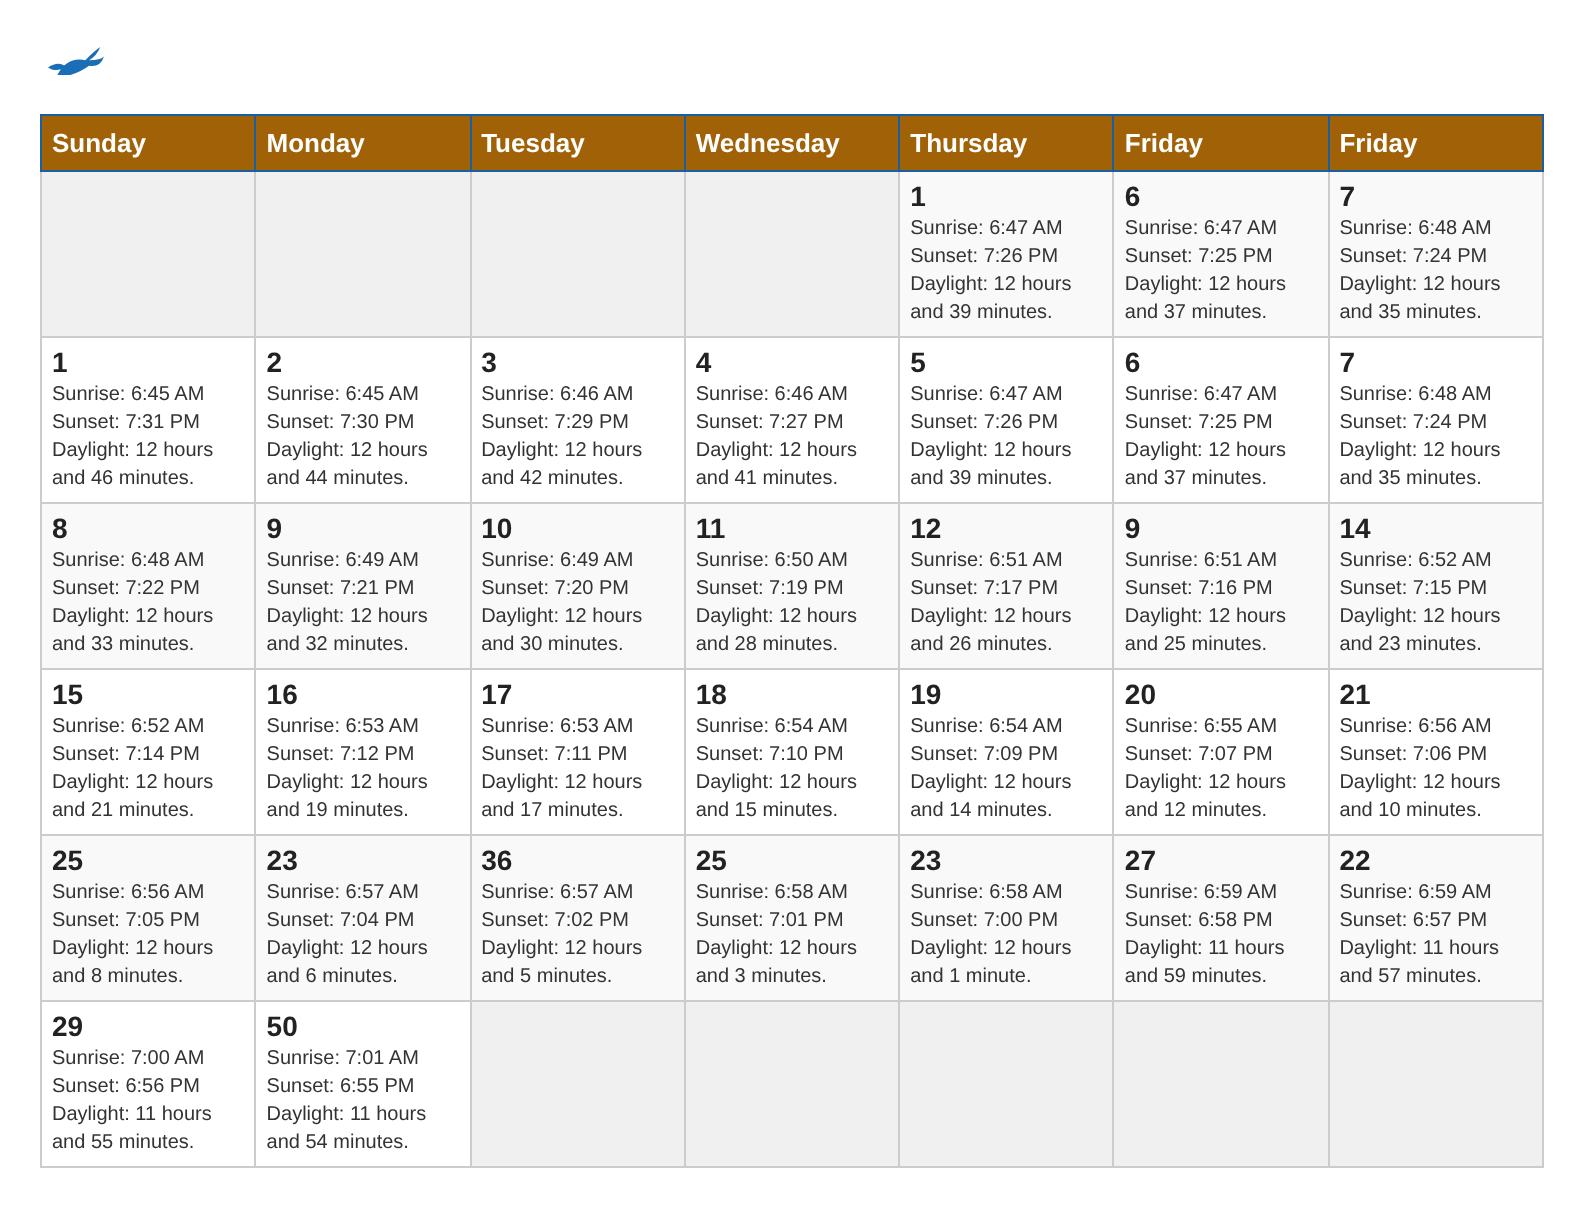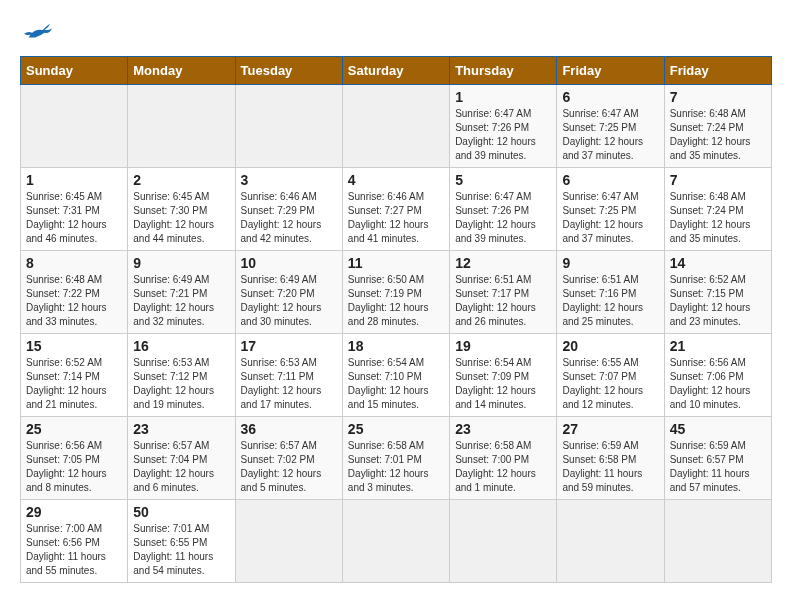--- a/index.html
+++ b/index.html
@@ -118,21 +118,21 @@
     <div class="location-title"></div>
   </div>
 </div>
 
 <table class="calendar">
   <thead>
     <tr>
     <th>Sunday</th>
         <th>Monday</th>
         <th>Tuesday</th>
-        <th>Saturday</th>
+        <th>Wednesday</th>
         <th>Thursday</th>
         <th>Friday</th>
         <th>Friday</th>
       </tr>
   </thead>
   <tbody id="calendar-body">
   <tr>
         <td class="empty-cell"></td>
         <td class="empty-cell"></td>
         <td class="empty-cell"></td>
@@ -259,21 +259,21 @@
         </td>
         <td>
           <span class="day-num">23</span>
           <div class="day-detail">Sunrise: 6:58 AM<br>Sunset: 7:00 PM<br>Daylight: 12 hours and 1 minute.</div>
         </td>
         <td>
           <span class="day-num">27</span>
           <div class="day-detail">Sunrise: 6:59 AM<br>Sunset: 6:58 PM<br>Daylight: 11 hours and 59 minutes.</div>
         </td>
         <td>
-          <span class="day-num">45</span>
+          <span class="day-num">22</span>
           <div class="day-detail">Sunrise: 6:59 AM<br>Sunset: 6:57 PM<br>Daylight: 11 hours and 57 minutes.</div>
         </td>
       </tr>
       <tr>
         <td>
           <span class="day-num">29</span>
           <div class="day-detail">Sunrise: 7:00 AM<br>Sunset: 6:56 PM<br>Daylight: 11 hours and 55 minutes.</div>
         </td>
         <td>
           <span class="day-num">50</span>

